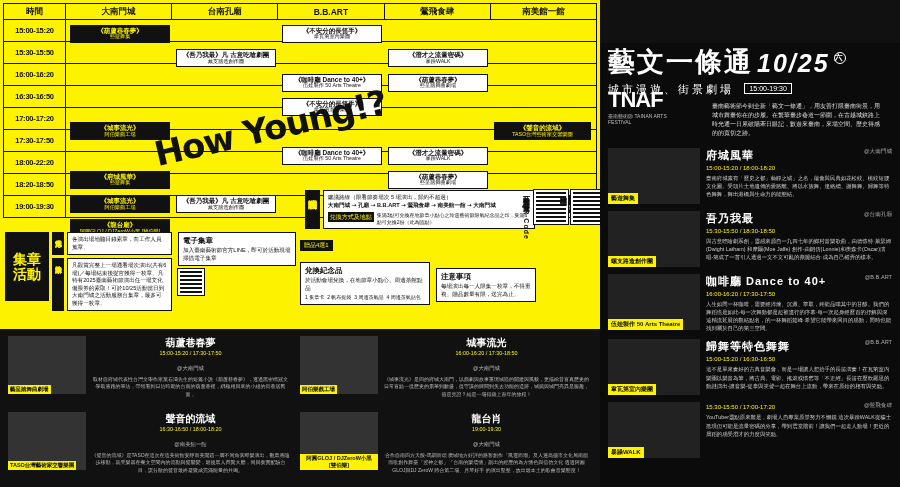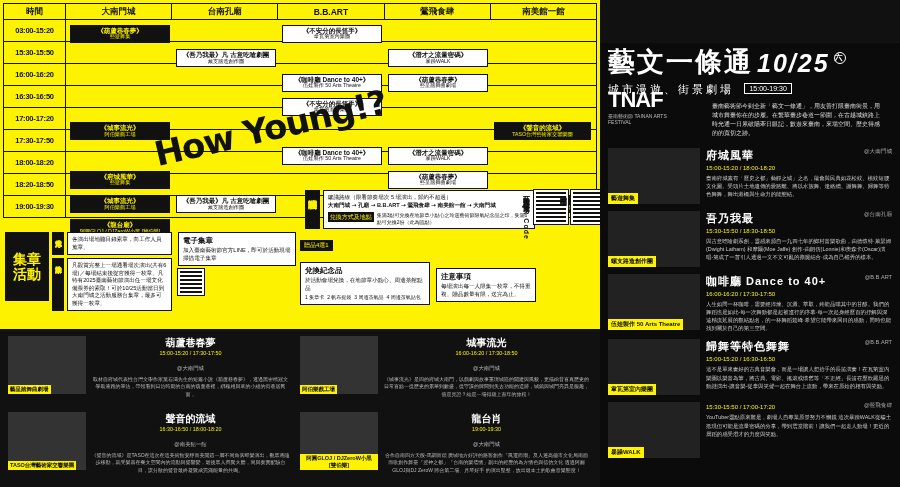--- a/index.html
+++ b/index.html
@@ -166,21 +166,21 @@
       <tbody>
           <tr>
         <th style="width:62px">時間</th>
         <th>大南門城</th>
         <th>台南孔廟</th>
         <th>B.B.ART</th>
         <th>鶯飛食肆</th>
         <th>南美館一館</th>
       </tr>
       <tr>
-            <td class="time">03:00-15:20</td>
+            <td class="time">15:00-15:20</td>
             <td colspan="5" style="height:22px;padding:0"></td>
           </tr>
       <tr>
             <td class="time">15:30-15:50</td>
             <td colspan="5" style="height:22px;padding:0"></td>
           </tr>
       <tr>
             <td class="time">16:00-16:20</td>
             <td colspan="5" style="height:22px;padding:0"></td>
           </tr>
@@ -190,21 +190,21 @@
           </tr>
       <tr>
             <td class="time">17:00-17:20</td>
             <td colspan="5" style="height:22px;padding:0"></td>
           </tr>
       <tr>
             <td class="time">17:30-17:50</td>
             <td colspan="5" style="height:22px;padding:0"></td>
           </tr>
       <tr>
-            <td class="time">18:00-18:20</td>
+            <td class="time">18:00-22:20</td>
             <td colspan="5" style="height:22px;padding:0"></td>
           </tr>
       <tr>
             <td class="time">18:20-18:50</td>
             <td colspan="5" style="height:22px;padding:0"></td>
           </tr>
       <tr>
             <td class="time">19:00-19:30</td>
             <td colspan="5" style="height:22px;padding:0"></td>
           </tr>

